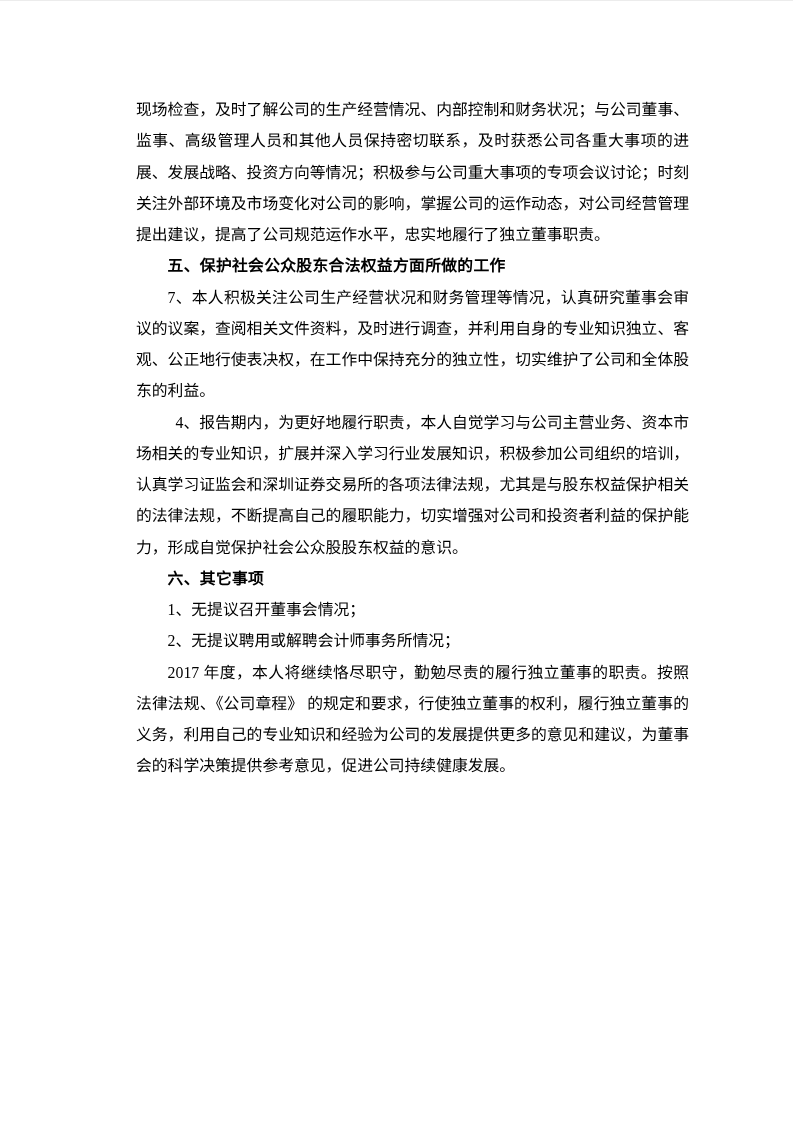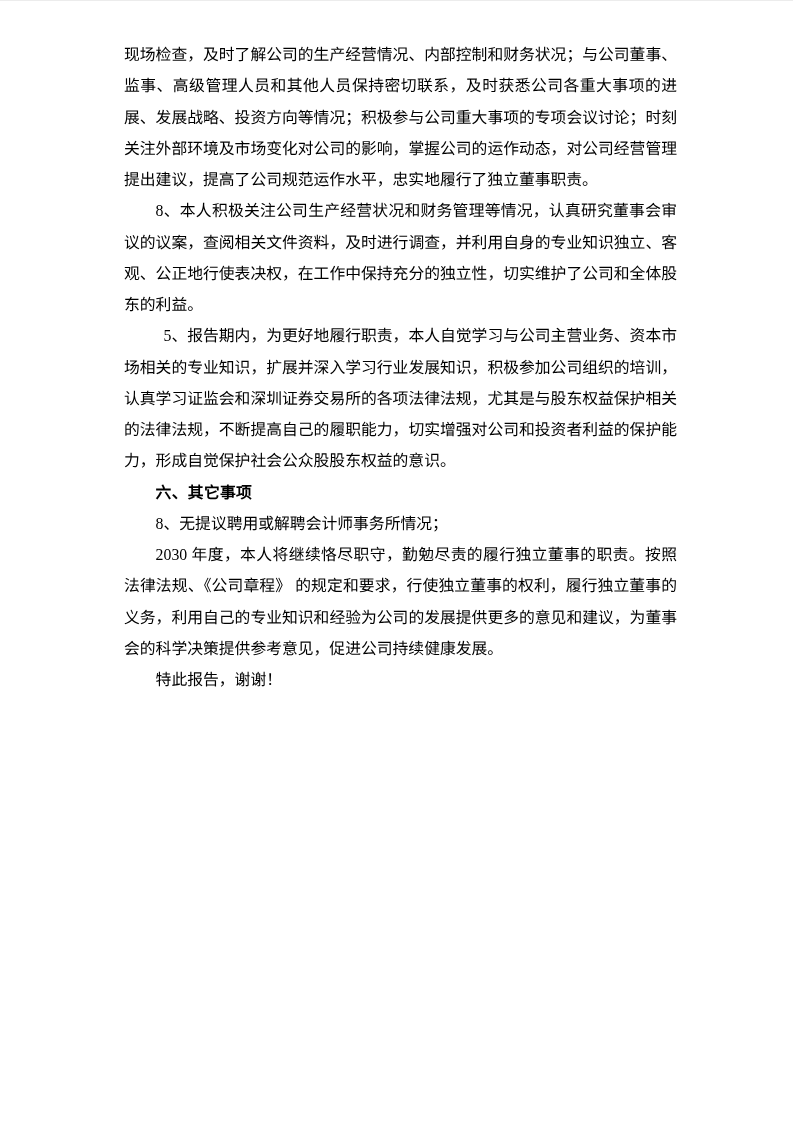--- a/index.html
+++ b/index.html
@@ -12,24 +12,24 @@
     width: 793px;
     height: 1122px;
     background: #ffffff;
     color: #000000;
     overflow: hidden;
     border-top: 1px solid #ececec;
     box-sizing: border-box;
   }
   .content {
     position: absolute;
-    left: 124px;
+    left: 136px;
     top: 0;
     width: 553px;
-    padding-top: 38px;
+    padding-top: 93px;
     font-family: "Liberation Serif", "DejaVu Serif", serif;
     font-size: 15.8px;
     line-height: 31.25px;
     text-align: justify;
     text-justify: inter-ideograph;
   }
   .content p {
     margin: 0;
     padding: 0;
   }
@@ -42,20 +42,21 @@
     font-family: "Liberation Sans", "DejaVu Sans", sans-serif;
     letter-spacing: 0.3px;
   }
 </style>
 </head>
 <body>
 
 <div class="page">
   <div class="content">
       <p class="">现场检查，及时了解公司的生产经营情况、内部控制和财务状况；与公司董事、监事、高级管理人员和其他人员保持密切联系，及时获悉公司各重大事项的进展、发展战略、投资方向等情况；积极参与公司重大事项的专项会议讨论；时刻关注外部环境及市场变化对公司的影响，掌握公司的运作动态，对公司经营管理提出建议，提高了公司规范运作水平，忠实地履行了独立董事职责。</p>
-      <p class="indent">8、本人积极关注公司生产经营状况和财务管理等情况，认真研究董事会审议的议案，查阅相关文件资料，及时进行调查，并利用自身的专业知识独立、客观、公正地行使表决权，在工作中保持充分的独立性，切实维护了公司和全体股东的利益。</p>
-      <p class="indent"> 5、报告期内，为更好地履行职责，本人自觉学习与公司主营业务、资本市场相关的专业知识，扩展并深入学习行业发展知识，积极参加公司组织的培训，认真学习证监会和深圳证券交易所的各项法律法规，尤其是与股东权益保护相关的法律法规，不断提高自己的履职能力，切实增强对公司和投资者利益的保护能力，形成自觉保护社会公众股股东权益的意识。</p>
+      <p class="heading">五、保护社会公众股东合法权益方面所做的工作</p>
+      <p class="indent">7、本人积极关注公司生产经营状况和财务管理等情况，认真研究董事会审议的议案，查阅相关文件资料，及时进行调查，并利用自身的专业知识独立、客观、公正地行使表决权，在工作中保持充分的独立性，切实维护了公司和全体股东的利益。</p>
+      <p class="indent"> 4、报告期内，为更好地履行职责，本人自觉学习与公司主营业务、资本市场相关的专业知识，扩展并深入学习行业发展知识，积极参加公司组织的培训，认真学习证监会和深圳证券交易所的各项法律法规，尤其是与股东权益保护相关的法律法规，不断提高自己的履职能力，切实增强对公司和投资者利益的保护能力，形成自觉保护社会公众股股东权益的意识。</p>
       <p class="heading">六、其它事项</p>
-      <p class="indent">8、无提议聘用或解聘会计师事务所情况；</p>
-      <p class="indent">2030 年度，本人将继续恪尽职守，勤勉尽责的履行独立董事的职责。按照法律法规、《公司章程》 的规定和要求，行使独立董事的权利，履行独立董事的义务，利用自己的专业知识和经验为公司的发展提供更多的意见和建议，为董事会的科学决策提供参考意见，促进公司持续健康发展。</p>
-      <p class="indent">特此报告，谢谢！</p>
+      <p class="indent">1、无提议召开董事会情况；</p>
+      <p class="indent">2、无提议聘用或解聘会计师事务所情况；</p>
+      <p class="indent">2017 年度，本人将继续恪尽职守，勤勉尽责的履行独立董事的职责。按照法律法规、《公司章程》 的规定和要求，行使独立董事的权利，履行独立董事的义务，利用自己的专业知识和经验为公司的发展提供更多的意见和建议，为董事会的科学决策提供参考意见，促进公司持续健康发展。</p>
     </div>
 </div>
 
 </body></html>

